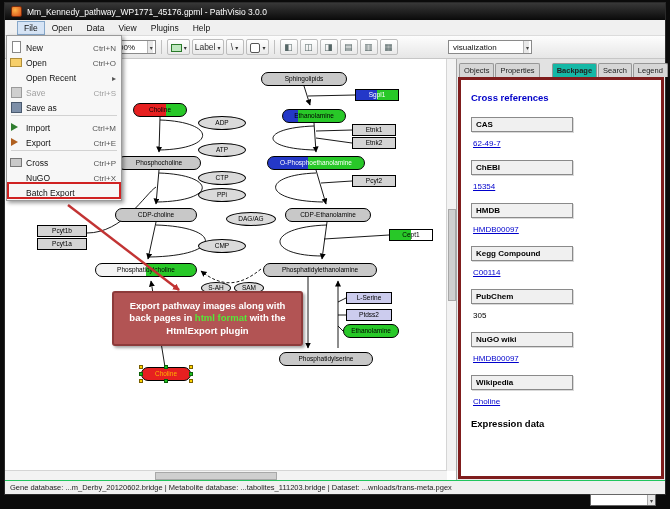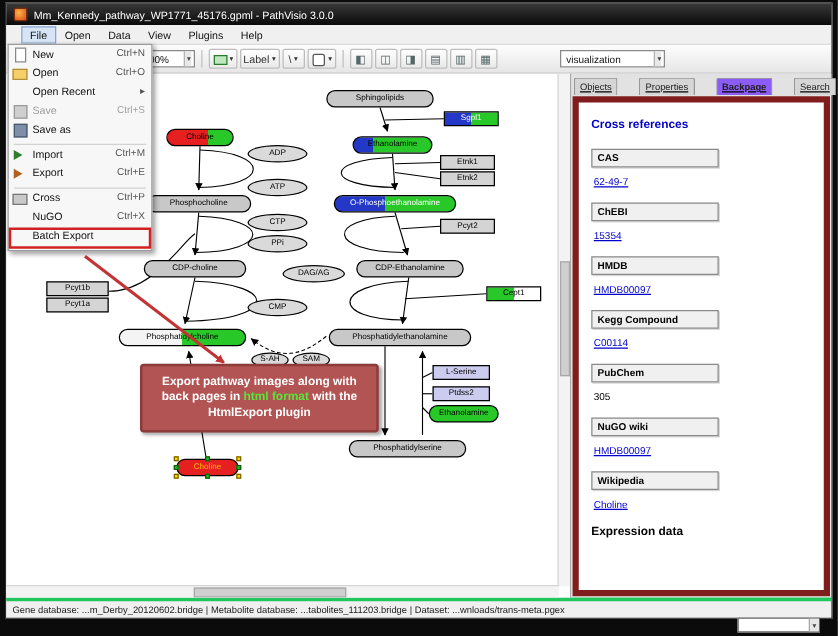--- a/index.html
+++ b/index.html
@@ -53,40 +53,40 @@
     padding:7px 6px;box-shadow:2px 2px 3px rgba(0,0,0,.35);}
   
   .vscroll{position:absolute;right:0;top:0;bottom:9px;width:9px;background:#f3f3f3;
     border-left:1px solid #d5d5d5;z-index:45;}
   .vthumb{position:absolute;left:1px;top:150px;width:6px;height:90px;background:#cfcfcf;border:1px solid #a8a8a8;}
   .hscroll{position:absolute;left:0;right:9px;bottom:0;height:9px;background:#f3f3f3;
     border-top:1px solid #d5d5d5;z-index:45;}
   .hthumb{position:absolute;top:1px;left:150px;height:6px;width:120px;background:#cfcfcf;border:1px solid #a8a8a8;}
   
   .sidebar{flex:1;min-width:0;display:flex;flex-direction:column;background:#ececec;}
-  .tabs{height:16px;flex:none;display:flex;align-items:center;gap:17px;padding:2px 2px 0;
-    background:#e2e2e2;font-size:7.5px;text-decoration:underline;}
+  .tabs{height:16px;flex:none;display:flex;align-items:flex-end;gap:1px;padding:2px 2px 0;
+    background:#e2e2e2;font-size:7.5px;}
   .tab{padding:2px 4px;background:#d6d6d6;border:1px solid #979797;border-bottom:none;
     border-radius:2px 2px 0 0;color:#222;}
-  .tab.active{background:#8b5cf6;font-weight:bold;}
-  .sb-content{flex:1;background:#fff;border:5px solid #7f1d1d;margin:0 1px 1px;padding:8px 10px;
+  .tab.active{background:#14b8a6;font-weight:bold;margin-left:11px;}
+  .sb-content{flex:1;background:#fff;border:3px solid #7f1d1d;margin:0 1px 1px;padding:8px 10px;
     overflow:hidden;position:relative;}
   .sb-heading{color:#0000c8;font-weight:bold;font-size:9.5px;margin:4px 0 14px;}
   .sb-section-header{width:92px;background:#f0f0f0;border:1px solid #8a8a8a;font-weight:bold;
     font-size:8px;padding:2px 4px;margin-bottom:7px;box-shadow:1px 1px 0 #d9d9d9;color:#000;}
   .sb-link{display:block;color:#0000cc;text-decoration:underline;font-size:8px;margin:0 0 12px 2px;cursor:pointer;}
   .sb-value{display:block;color:#000;font-size:8px;margin:0 0 12px 2px;}
   .sb-footer{font-weight:bold;font-size:9.5px;margin-top:4px;color:#000;}
   
-  .statusbar{height:13px;flex:none;background:#f0f0f0;border-top:3px solid #22c55e;display:flex;
+  .statusbar{height:13px;flex:none;background:#f0f0f0;border-top:1px solid #22c55e;display:flex;
     align-items:center;padding:0 5px;font-size:7.5px;color:#222;white-space:nowrap;overflow:hidden;}
   
   .file-menu{position:absolute;left:6px;top:35px;width:112px;background:#f7f7f7;border:1px solid #9a9a9a;
     box-shadow:2px 2px 4px rgba(0,0,0,.4);z-index:60;padding:2px 1px;font-size:8.5px;}
-  .menu-item{display:flex;align-items:flex-start;height:15px;padding:0 4px 0 2px;gap:4px;color:#111;}
+  .menu-item{display:flex;align-items:flex-end;height:15px;padding:0 4px 0 2px;gap:4px;color:#111;}
   .menu-item.disabled{color:#9f9f9f;}
   .menu-item.highlighted{outline:2px solid #d02222;outline-offset:-1px;}
   .menu-sep{height:1px;background:#d2d2d2;margin:2px 3px;}
   .mi-icon{width:12px;height:12px;position:relative;flex:none;}
   .mi-label{flex:1;}
   .mi-shortcut{font-size:8px;color:#555;}
   .menu-item.disabled .mi-shortcut{color:#9f9f9f;}
   
   .ic-page::before{content:"";position:absolute;left:2px;top:0;width:7px;height:10px;background:#fff;border:1px solid #888;}
   .ic-folder::before{content:"";position:absolute;left:0;top:2px;width:10px;height:7px;background:#f7cf6a;border:1px solid #b08e3a;}

